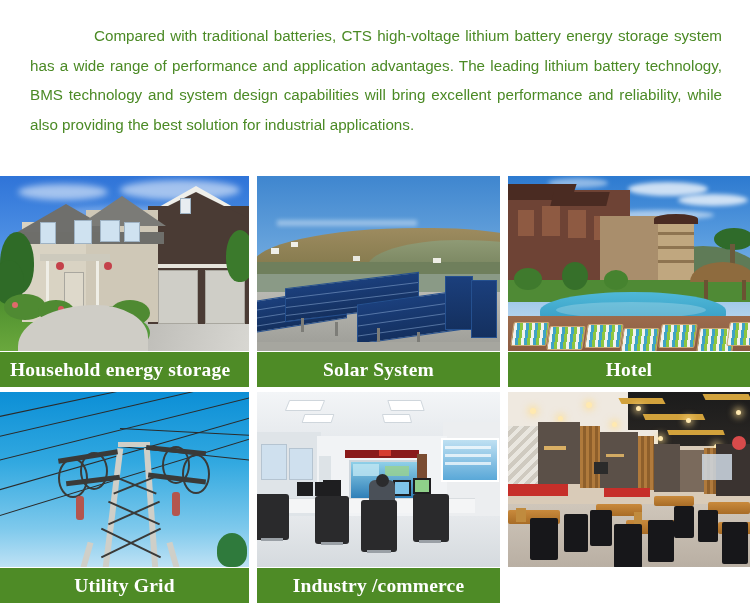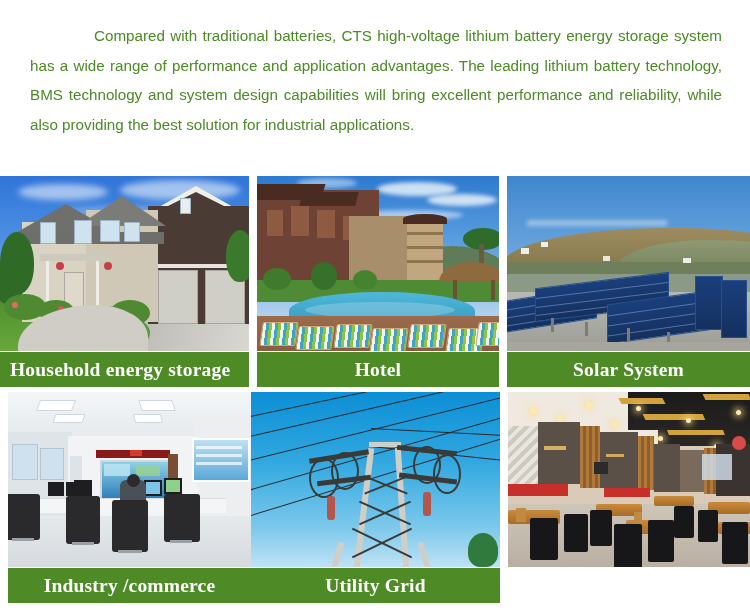--- a/index.html
+++ b/index.html
@@ -199,68 +199,20 @@
           <div class="lay h-bush" style="left:110px;top:124px;width:40px;height:26px;"></div>
           <div class="lay h-bush" style="left:96px;top:140px;width:54px;height:34px;background:#54993a;"></div>
           <div class="lay h-flower" style="left:12px;top:126px;width:6px;height:6px;background:#e06a6a;"></div>
           <div class="lay h-flower" style="left:58px;top:130px;width:6px;height:6px;background:#d8565e;"></div>
           <div class="lay h-path"></div>
           <div class="lay h-tree" style="left:226px;top:54px;width:28px;height:52px;background:#3b7a2c;"></div>
         </div>
         <div class="caption left">Household energy storage</div>
       </div>
 
-      <div class="card c2">
-        <div class="thumb">
-          <div class="sky ht-sky"></div>
-          <div class="lay ht-cloud" style="left:120px;top:6px;width:80px;height:14px;"></div>
-          <div class="lay ht-cloud" style="left:170px;top:18px;width:70px;height:12px;"></div>
-          <div class="lay ht-cloud" style="left:96px;top:34px;width:110px;height:10px;opacity:.7;"></div>
-          <div class="lay ht-cloud" style="left:40px;top:2px;width:60px;height:10px;opacity:.6;"></div>
-          <div class="lay ht-mtn"></div>
-
-          <div class="lay ht-bld"></div>
-          <div class="lay ht-roof" style="left:-4px;top:8px;width:70px;height:16px;transform:skewX(-18deg);"></div>
-          <div class="lay ht-roof" style="left:44px;top:16px;width:56px;height:14px;transform:skewX(-14deg);"></div>
-          <div class="lay ht-win" style="left:10px;top:34px;width:16px;height:26px;"></div>
-          <div class="lay ht-win" style="left:34px;top:30px;width:18px;height:30px;"></div>
-          <div class="lay ht-win" style="left:60px;top:34px;width:18px;height:28px;"></div>
-          <div class="lay ht-win" style="left:86px;top:40px;width:14px;height:24px;"></div>
-          <div class="lay ht-bld2"></div>
-          <div class="lay ht-tower"></div>
-          <div class="lay ht-roof" style="left:146px;top:38px;width:44px;height:10px;border-radius:50% 50% 0 0;"></div>
-          <div class="lay" style="left:150px;top:56px;width:36px;height:3px;background:#8e7450;"></div>
-          <div class="lay" style="left:150px;top:70px;width:36px;height:3px;background:#8e7450;"></div>
-          <div class="lay" style="left:150px;top:84px;width:36px;height:3px;background:#8e7450;"></div>
-
-          <div class="lay ht-palm" style="left:206px;top:52px;width:40px;height:22px;"></div>
-          <div class="lay" style="left:222px;top:68px;width:5px;height:44px;background:#6b5a3c;"></div>
-          <div class="lay ht-grass"></div>
-          <div class="lay" style="left:6px;top:92px;width:28px;height:22px;background:#3f7a2d;border-radius:50%;"></div>
-          <div class="lay" style="left:54px;top:86px;width:26px;height:28px;background:#36702a;border-radius:50%;"></div>
-          <div class="lay" style="left:96px;top:94px;width:24px;height:20px;background:#46832f;border-radius:50%;"></div>
-          <div class="lay ht-hut"></div>
-          <div class="lay" style="left:196px;top:104px;width:4px;height:20px;background:#6b5232;"></div>
-          <div class="lay" style="left:234px;top:104px;width:4px;height:20px;background:#6b5232;"></div>
-
-          <div class="lay ht-pool"></div>
-          <div class="lay" style="left:48px;top:126px;width:150px;height:16px;background:rgba(255,255,255,.22);border-radius:50%;"></div>
-          <div class="lay ht-deck"></div>
-
-          <div class="lay ht-chair" style="left:4px;top:146px;"></div>
-          <div class="lay ht-chair" style="left:40px;top:150px;"></div>
-          <div class="lay ht-chair" style="left:78px;top:148px;"></div>
-          <div class="lay ht-chair" style="left:114px;top:152px;"></div>
-          <div class="lay ht-chair" style="left:152px;top:148px;"></div>
-          <div class="lay ht-chair" style="left:190px;top:152px;"></div>
-          <div class="lay ht-chair" style="left:220px;top:146px;"></div>
-        </div>
-        <div class="caption">Hotel</div>
-      </div>
-
       <div class="card c1">
         <div class="thumb">
           <div class="sky s-sky"></div>
           <div class="lay" style="left:20px;top:44px;width:140px;height:6px;background:rgba(255,255,255,.4);filter:blur(2px);"></div>
           <div class="lay s-hill"></div>
           <div class="lay s-hill2"></div>
           <div class="lay" style="left:0;top:86px;width:100%;height:16px;background:#6f7f5c;"></div>
           <div class="lay" style="left:14px;top:72px;width:8px;height:6px;background:#efefe8;"></div>
           <div class="lay" style="left:34px;top:66px;width:7px;height:5px;background:#efefe8;"></div>
           <div class="lay" style="left:96px;top:80px;width:7px;height:5px;background:#e8e8e0;"></div>
@@ -286,23 +238,112 @@
           <div class="lay s-panel" style="left:188px;top:100px;width:26px;height:52px;"></div>
           <div class="lay s-panel" style="left:214px;top:104px;width:24px;height:56px;"></div>
           <div class="lay s-pole" style="left:44px;top:142px;width:3px;height:14px;"></div>
           <div class="lay s-pole" style="left:78px;top:146px;width:3px;height:14px;"></div>
           <div class="lay s-pole" style="left:120px;top:152px;width:3px;height:14px;"></div>
           <div class="lay s-pole" style="left:160px;top:156px;width:3px;height:16px;"></div>
           <div class="lay" style="left:0;top:166px;width:100%;height:9px;background:#a6a69f;"></div>
         </div>
         <div class="caption">Solar System</div>
       </div>
+
+      <div class="card c2">
+        <div class="thumb">
+          <div class="sky ht-sky"></div>
+          <div class="lay ht-cloud" style="left:120px;top:6px;width:80px;height:14px;"></div>
+          <div class="lay ht-cloud" style="left:170px;top:18px;width:70px;height:12px;"></div>
+          <div class="lay ht-cloud" style="left:96px;top:34px;width:110px;height:10px;opacity:.7;"></div>
+          <div class="lay ht-cloud" style="left:40px;top:2px;width:60px;height:10px;opacity:.6;"></div>
+          <div class="lay ht-mtn"></div>
+
+          <div class="lay ht-bld"></div>
+          <div class="lay ht-roof" style="left:-4px;top:8px;width:70px;height:16px;transform:skewX(-18deg);"></div>
+          <div class="lay ht-roof" style="left:44px;top:16px;width:56px;height:14px;transform:skewX(-14deg);"></div>
+          <div class="lay ht-win" style="left:10px;top:34px;width:16px;height:26px;"></div>
+          <div class="lay ht-win" style="left:34px;top:30px;width:18px;height:30px;"></div>
+          <div class="lay ht-win" style="left:60px;top:34px;width:18px;height:28px;"></div>
+          <div class="lay ht-win" style="left:86px;top:40px;width:14px;height:24px;"></div>
+          <div class="lay ht-bld2"></div>
+          <div class="lay ht-tower"></div>
+          <div class="lay ht-roof" style="left:146px;top:38px;width:44px;height:10px;border-radius:50% 50% 0 0;"></div>
+          <div class="lay" style="left:150px;top:56px;width:36px;height:3px;background:#8e7450;"></div>
+          <div class="lay" style="left:150px;top:70px;width:36px;height:3px;background:#8e7450;"></div>
+          <div class="lay" style="left:150px;top:84px;width:36px;height:3px;background:#8e7450;"></div>
+
+          <div class="lay ht-palm" style="left:206px;top:52px;width:40px;height:22px;"></div>
+          <div class="lay" style="left:222px;top:68px;width:5px;height:44px;background:#6b5a3c;"></div>
+          <div class="lay ht-grass"></div>
+          <div class="lay" style="left:6px;top:92px;width:28px;height:22px;background:#3f7a2d;border-radius:50%;"></div>
+          <div class="lay" style="left:54px;top:86px;width:26px;height:28px;background:#36702a;border-radius:50%;"></div>
+          <div class="lay" style="left:96px;top:94px;width:24px;height:20px;background:#46832f;border-radius:50%;"></div>
+          <div class="lay ht-hut"></div>
+          <div class="lay" style="left:196px;top:104px;width:4px;height:20px;background:#6b5232;"></div>
+          <div class="lay" style="left:234px;top:104px;width:4px;height:20px;background:#6b5232;"></div>
+
+          <div class="lay ht-pool"></div>
+          <div class="lay" style="left:48px;top:126px;width:150px;height:16px;background:rgba(255,255,255,.22);border-radius:50%;"></div>
+          <div class="lay ht-deck"></div>
+
+          <div class="lay ht-chair" style="left:4px;top:146px;"></div>
+          <div class="lay ht-chair" style="left:40px;top:150px;"></div>
+          <div class="lay ht-chair" style="left:78px;top:148px;"></div>
+          <div class="lay ht-chair" style="left:114px;top:152px;"></div>
+          <div class="lay ht-chair" style="left:152px;top:148px;"></div>
+          <div class="lay ht-chair" style="left:190px;top:152px;"></div>
+          <div class="lay ht-chair" style="left:220px;top:146px;"></div>
+        </div>
+        <div class="caption">Hotel</div>
+      </div>
     </div>
 
     <div class="row second">
+
+      <div class="card c0">
+        <div class="thumb">
+          <div class="sky p-sky"></div>
+
+          <div class="lay p-wire" style="left:-10px;top:26px;width:300px;transform:rotate(-12deg);"></div>
+          <div class="lay p-wire" style="left:-10px;top:46px;width:300px;transform:rotate(-13deg);"></div>
+          <div class="lay p-wire" style="left:-10px;top:70px;width:300px;transform:rotate(-14deg);"></div>
+          <div class="lay p-wire" style="left:-10px;top:100px;width:300px;transform:rotate(-16deg);"></div>
+          <div class="lay p-wire" style="left:-10px;top:126px;width:300px;transform:rotate(-17deg);"></div>
+          <div class="lay p-wire" style="left:120px;top:54px;width:180px;transform:rotate(6deg);"></div>
+          <div class="lay p-wire" style="left:120px;top:36px;width:180px;transform:rotate(3deg);"></div>
+
+          <div class="lay p-leg" style="left:110px;top:56px;width:6px;height:120px;transform:rotate(7deg);"></div>
+          <div class="lay p-leg" style="left:148px;top:56px;width:6px;height:120px;transform:rotate(-4deg);"></div>
+          <div class="lay p-leg" style="left:84px;top:150px;width:6px;height:26px;transform:rotate(16deg);"></div>
+          <div class="lay p-leg" style="left:170px;top:150px;width:6px;height:26px;transform:rotate(-16deg);"></div>
+          <div class="lay p-leg" style="left:118px;top:50px;width:32px;height:5px;"></div>
+
+          <div class="lay p-dark" style="left:58px;top:62px;width:60px;height:5px;transform:rotate(-9deg);"></div>
+          <div class="lay p-dark" style="left:146px;top:56px;width:60px;height:5px;transform:rotate(6deg);"></div>
+          <div class="lay p-dark" style="left:66px;top:86px;width:54px;height:5px;transform:rotate(-7deg);"></div>
+          <div class="lay p-dark" style="left:148px;top:84px;width:58px;height:5px;transform:rotate(7deg);"></div>
+
+          <div class="lay" style="left:58px;top:66px;width:26px;height:36px;border:2px solid #3a3a38;border-radius:50%;"></div>
+          <div class="lay" style="left:80px;top:60px;width:24px;height:34px;border:2px solid #3a3a38;border-radius:50%;"></div>
+          <div class="lay" style="left:162px;top:54px;width:24px;height:34px;border:2px solid #3a3a38;border-radius:50%;"></div>
+          <div class="lay" style="left:182px;top:62px;width:24px;height:36px;border:2px solid #3a3a38;border-radius:50%;"></div>
+          <div class="lay" style="left:76px;top:104px;width:8px;height:24px;background:#b4564e;border-radius:3px;"></div>
+          <div class="lay" style="left:172px;top:100px;width:8px;height:24px;background:#b4564e;border-radius:3px;"></div>
+
+          <div class="lay p-dark" style="left:112px;top:92px;width:46px;height:2px;transform:rotate(22deg);"></div>
+          <div class="lay p-dark" style="left:112px;top:92px;width:46px;height:2px;transform:rotate(-22deg);"></div>
+          <div class="lay p-dark" style="left:106px;top:120px;width:56px;height:2px;transform:rotate(24deg);"></div>
+          <div class="lay p-dark" style="left:106px;top:120px;width:56px;height:2px;transform:rotate(-24deg);"></div>
+          <div class="lay p-dark" style="left:98px;top:150px;width:66px;height:2px;transform:rotate(26deg);"></div>
+          <div class="lay p-dark" style="left:98px;top:150px;width:66px;height:2px;transform:rotate(-26deg);"></div>
+          <div class="lay p-tree"></div>
+        </div>
+        <div class="caption">Utility Grid</div>
+      </div>
 
       <div class="card c1">
         <div class="thumb cr-bg">
           <div class="lay cr-ceil"></div>
           <div class="lay cr-lamp" style="left:30px;top:8px;width:34px;height:9px;transform:skewX(-22deg);"></div>
           <div class="lay cr-lamp" style="left:46px;top:22px;width:28px;height:7px;transform:skewX(-18deg);"></div>
           <div class="lay cr-lamp" style="left:132px;top:8px;width:32px;height:9px;transform:skewX(18deg);"></div>
           <div class="lay cr-lamp" style="left:126px;top:22px;width:26px;height:7px;transform:skewX(14deg);"></div>
           <div class="lay" style="left:96px;top:46px;width:28px;height:6px;background:#cfd5da;"></div>
 
@@ -341,61 +382,20 @@
           <div class="lay cr-chair" style="left:-4px;top:102px;width:36px;height:46px;"></div>
           <div class="lay cr-chair" style="left:58px;top:104px;width:34px;height:48px;"></div>
           <div class="lay cr-chair" style="left:104px;top:108px;width:36px;height:52px;"></div>
           <div class="lay cr-chair" style="left:156px;top:102px;width:36px;height:48px;"></div>
           <div class="lay" style="left:4px;top:146px;width:22px;height:3px;background:#9aa0a6;"></div>
           <div class="lay" style="left:64px;top:150px;width:22px;height:3px;background:#9aa0a6;"></div>
           <div class="lay" style="left:110px;top:158px;width:24px;height:3px;background:#9aa0a6;"></div>
           <div class="lay" style="left:162px;top:148px;width:22px;height:3px;background:#9aa0a6;"></div>
         </div>
         <div class="caption">Industry /commerce</div>
-      </div>
-
-      <div class="card c0">
-        <div class="thumb">
-          <div class="sky p-sky"></div>
-
-          <div class="lay p-wire" style="left:-10px;top:26px;width:300px;transform:rotate(-12deg);"></div>
-          <div class="lay p-wire" style="left:-10px;top:46px;width:300px;transform:rotate(-13deg);"></div>
-          <div class="lay p-wire" style="left:-10px;top:70px;width:300px;transform:rotate(-14deg);"></div>
-          <div class="lay p-wire" style="left:-10px;top:100px;width:300px;transform:rotate(-16deg);"></div>
-          <div class="lay p-wire" style="left:-10px;top:126px;width:300px;transform:rotate(-17deg);"></div>
-          <div class="lay p-wire" style="left:120px;top:54px;width:180px;transform:rotate(6deg);"></div>
-          <div class="lay p-wire" style="left:120px;top:36px;width:180px;transform:rotate(3deg);"></div>
-
-          <div class="lay p-leg" style="left:110px;top:56px;width:6px;height:120px;transform:rotate(7deg);"></div>
-          <div class="lay p-leg" style="left:148px;top:56px;width:6px;height:120px;transform:rotate(-4deg);"></div>
-          <div class="lay p-leg" style="left:84px;top:150px;width:6px;height:26px;transform:rotate(16deg);"></div>
-          <div class="lay p-leg" style="left:170px;top:150px;width:6px;height:26px;transform:rotate(-16deg);"></div>
-          <div class="lay p-leg" style="left:118px;top:50px;width:32px;height:5px;"></div>
-
-          <div class="lay p-dark" style="left:58px;top:62px;width:60px;height:5px;transform:rotate(-9deg);"></div>
-          <div class="lay p-dark" style="left:146px;top:56px;width:60px;height:5px;transform:rotate(6deg);"></div>
-          <div class="lay p-dark" style="left:66px;top:86px;width:54px;height:5px;transform:rotate(-7deg);"></div>
-          <div class="lay p-dark" style="left:148px;top:84px;width:58px;height:5px;transform:rotate(7deg);"></div>
-
-          <div class="lay" style="left:58px;top:66px;width:26px;height:36px;border:2px solid #3a3a38;border-radius:50%;"></div>
-          <div class="lay" style="left:80px;top:60px;width:24px;height:34px;border:2px solid #3a3a38;border-radius:50%;"></div>
-          <div class="lay" style="left:162px;top:54px;width:24px;height:34px;border:2px solid #3a3a38;border-radius:50%;"></div>
-          <div class="lay" style="left:182px;top:62px;width:24px;height:36px;border:2px solid #3a3a38;border-radius:50%;"></div>
-          <div class="lay" style="left:76px;top:104px;width:8px;height:24px;background:#b4564e;border-radius:3px;"></div>
-          <div class="lay" style="left:172px;top:100px;width:8px;height:24px;background:#b4564e;border-radius:3px;"></div>
-
-          <div class="lay p-dark" style="left:112px;top:92px;width:46px;height:2px;transform:rotate(22deg);"></div>
-          <div class="lay p-dark" style="left:112px;top:92px;width:46px;height:2px;transform:rotate(-22deg);"></div>
-          <div class="lay p-dark" style="left:106px;top:120px;width:56px;height:2px;transform:rotate(24deg);"></div>
-          <div class="lay p-dark" style="left:106px;top:120px;width:56px;height:2px;transform:rotate(-24deg);"></div>
-          <div class="lay p-dark" style="left:98px;top:150px;width:66px;height:2px;transform:rotate(26deg);"></div>
-          <div class="lay p-dark" style="left:98px;top:150px;width:66px;height:2px;transform:rotate(-26deg);"></div>
-          <div class="lay p-tree"></div>
-        </div>
-        <div class="caption">Utility Grid</div>
       </div>
 
       <div class="card c2">
         <div class="thumb r-bg">
           <div class="lay r-ceil"></div>
           <div class="lay r-ceilw"></div>
           <div class="lay" style="left:0;top:38px;width:150px;height:22px;background:#efe9e0;"></div>
           <div class="lay r-gold" style="left:112px;top:6px;width:44px;height:6px;transform:skewX(28deg);"></div>
           <div class="lay r-gold" style="left:136px;top:22px;width:60px;height:6px;transform:skewX(24deg);"></div>
           <div class="lay r-gold" style="left:160px;top:38px;width:56px;height:5px;transform:skewX(20deg);"></div>

